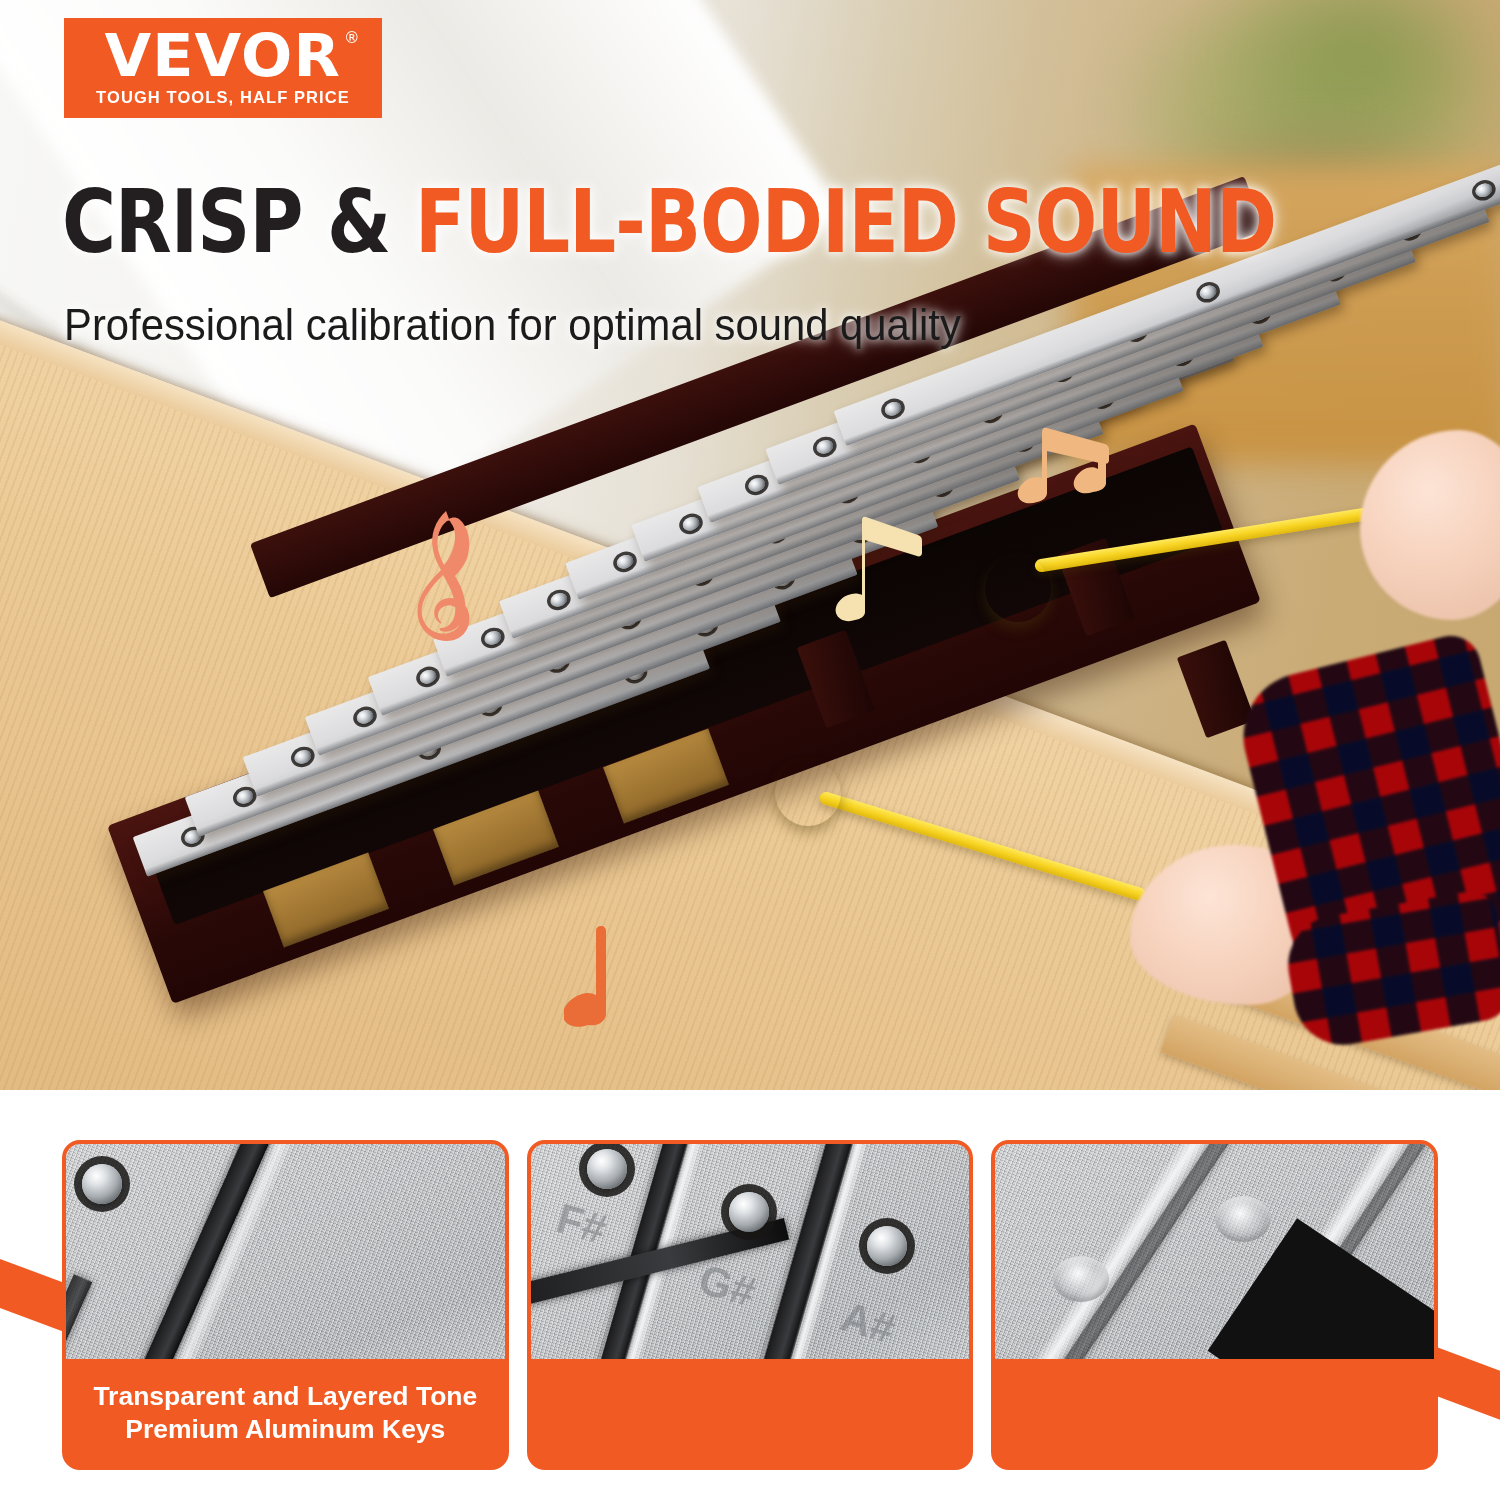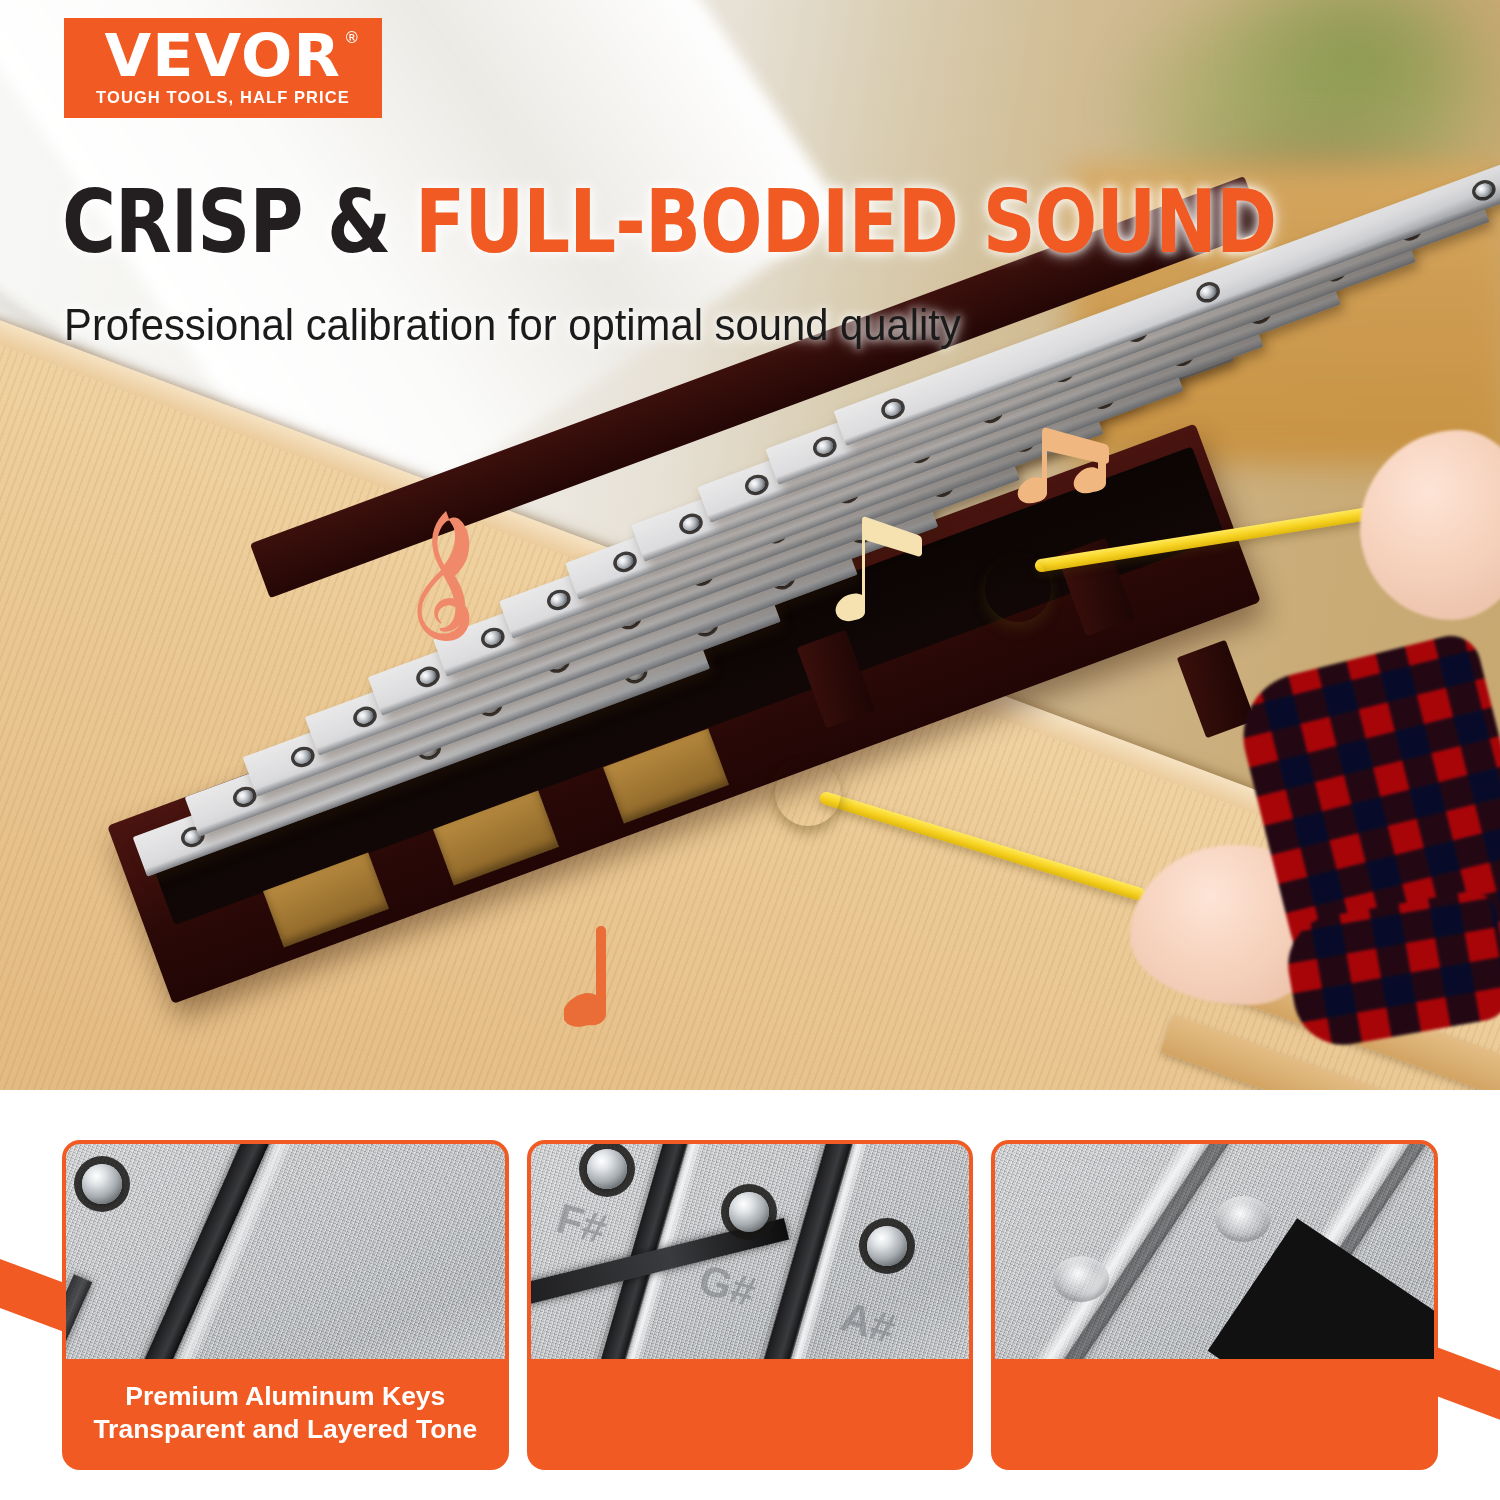--- a/index.html
+++ b/index.html
@@ -446,22 +446,22 @@
   <div class="card">
     <div class="card-photo">
       <div class="metal" style="transform:rotate(-4deg);"></div>
       <div class="barsep" style="left:120px; top:-40px; width:26px; height:330px; transform:rotate(24deg);"></div>
       <div class="hilite" style="left:150px; top:-40px; width:20px; height:330px; transform:rotate(24deg); opacity:.75;"></div>
       <div class="barsep" style="left:-60px; top:120px; width:20px; height:330px; transform:rotate(24deg); opacity:.85;"></div>
       <div class="screw" style="left:16px; top:20px;"></div>
     </div>
     <div class="card-cap">
       <div>
+        <div>Transparent and Layered Tone</div>
         <div>Premium Aluminum Keys</div>
-        <div>Transparent and Layered Tone</div>
       </div>
     </div>
   </div>
 
   <div class="card">
     <div class="card-photo">
       <div class="metal" style="transform:rotate(-9deg);"></div>
       <div class="barsep" style="left:95px; top:-60px; width:24px; height:380px; transform:rotate(16deg);"></div>
       <div class="hilite" style="left:118px; top:-60px; width:16px; height:380px; transform:rotate(16deg);"></div>
       <div class="barsep" style="left:258px; top:-60px; width:26px; height:380px; transform:rotate(16deg);"></div>

